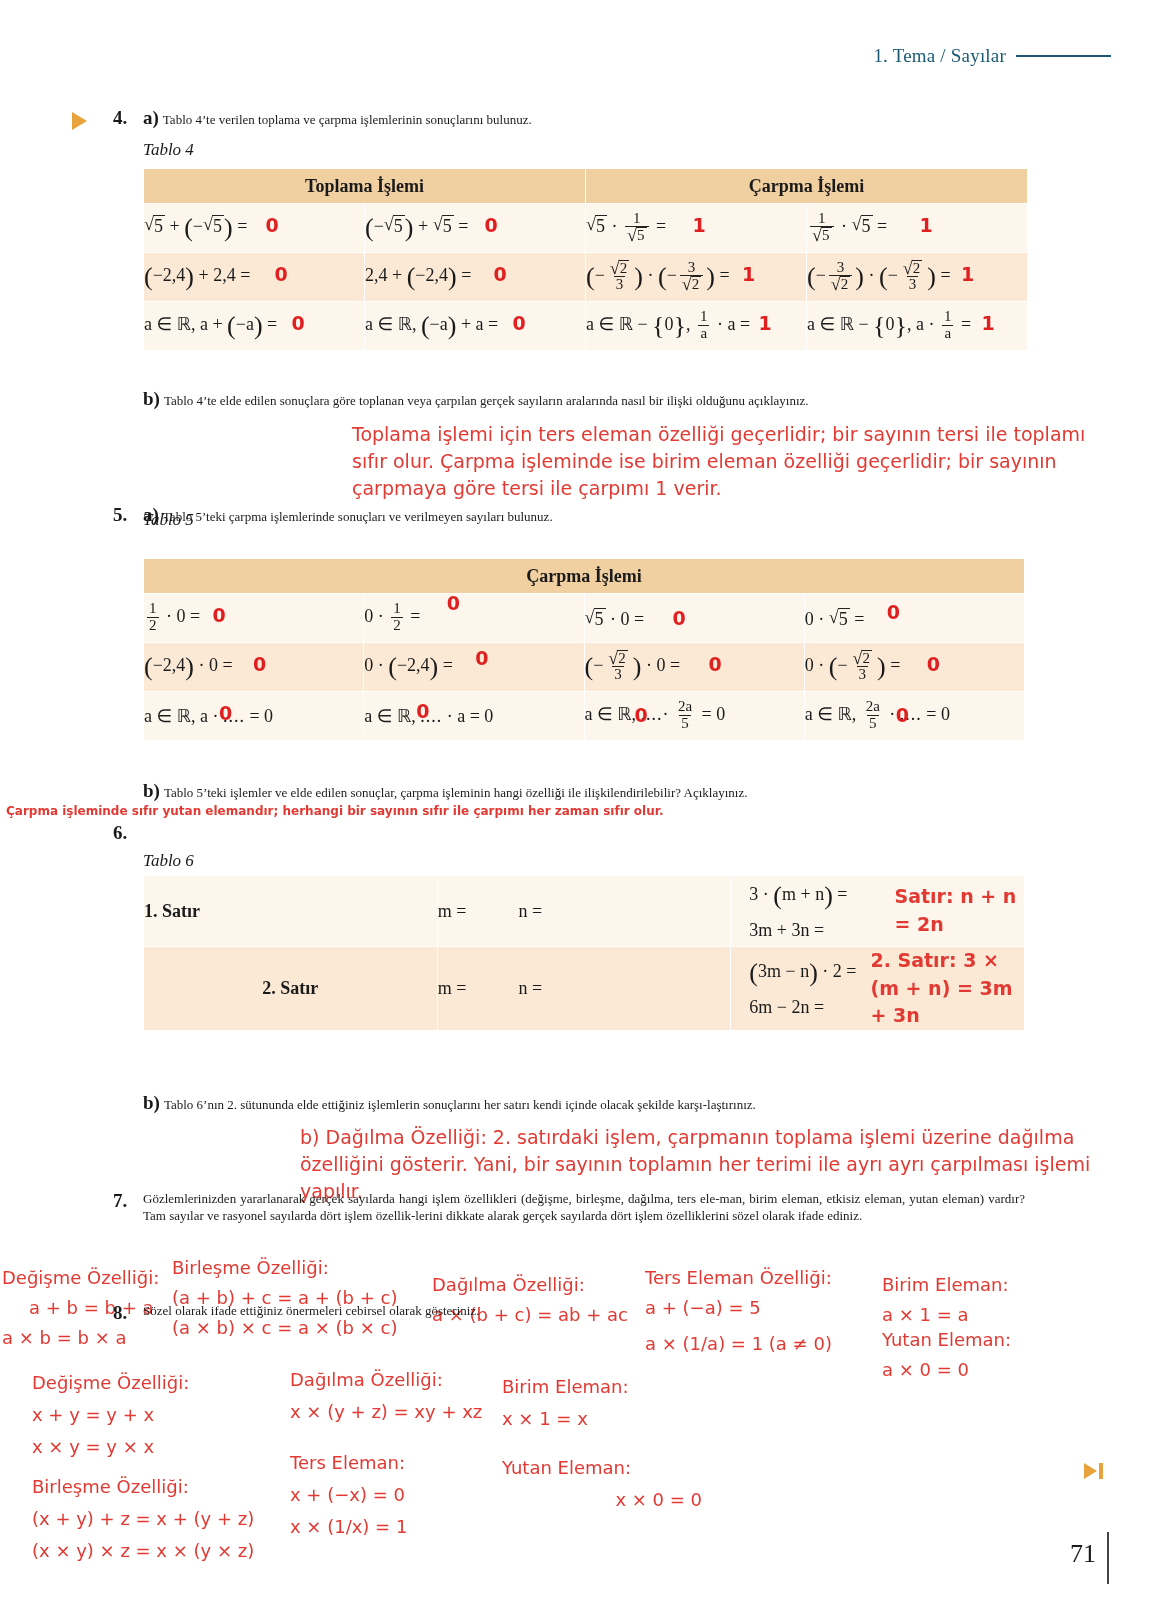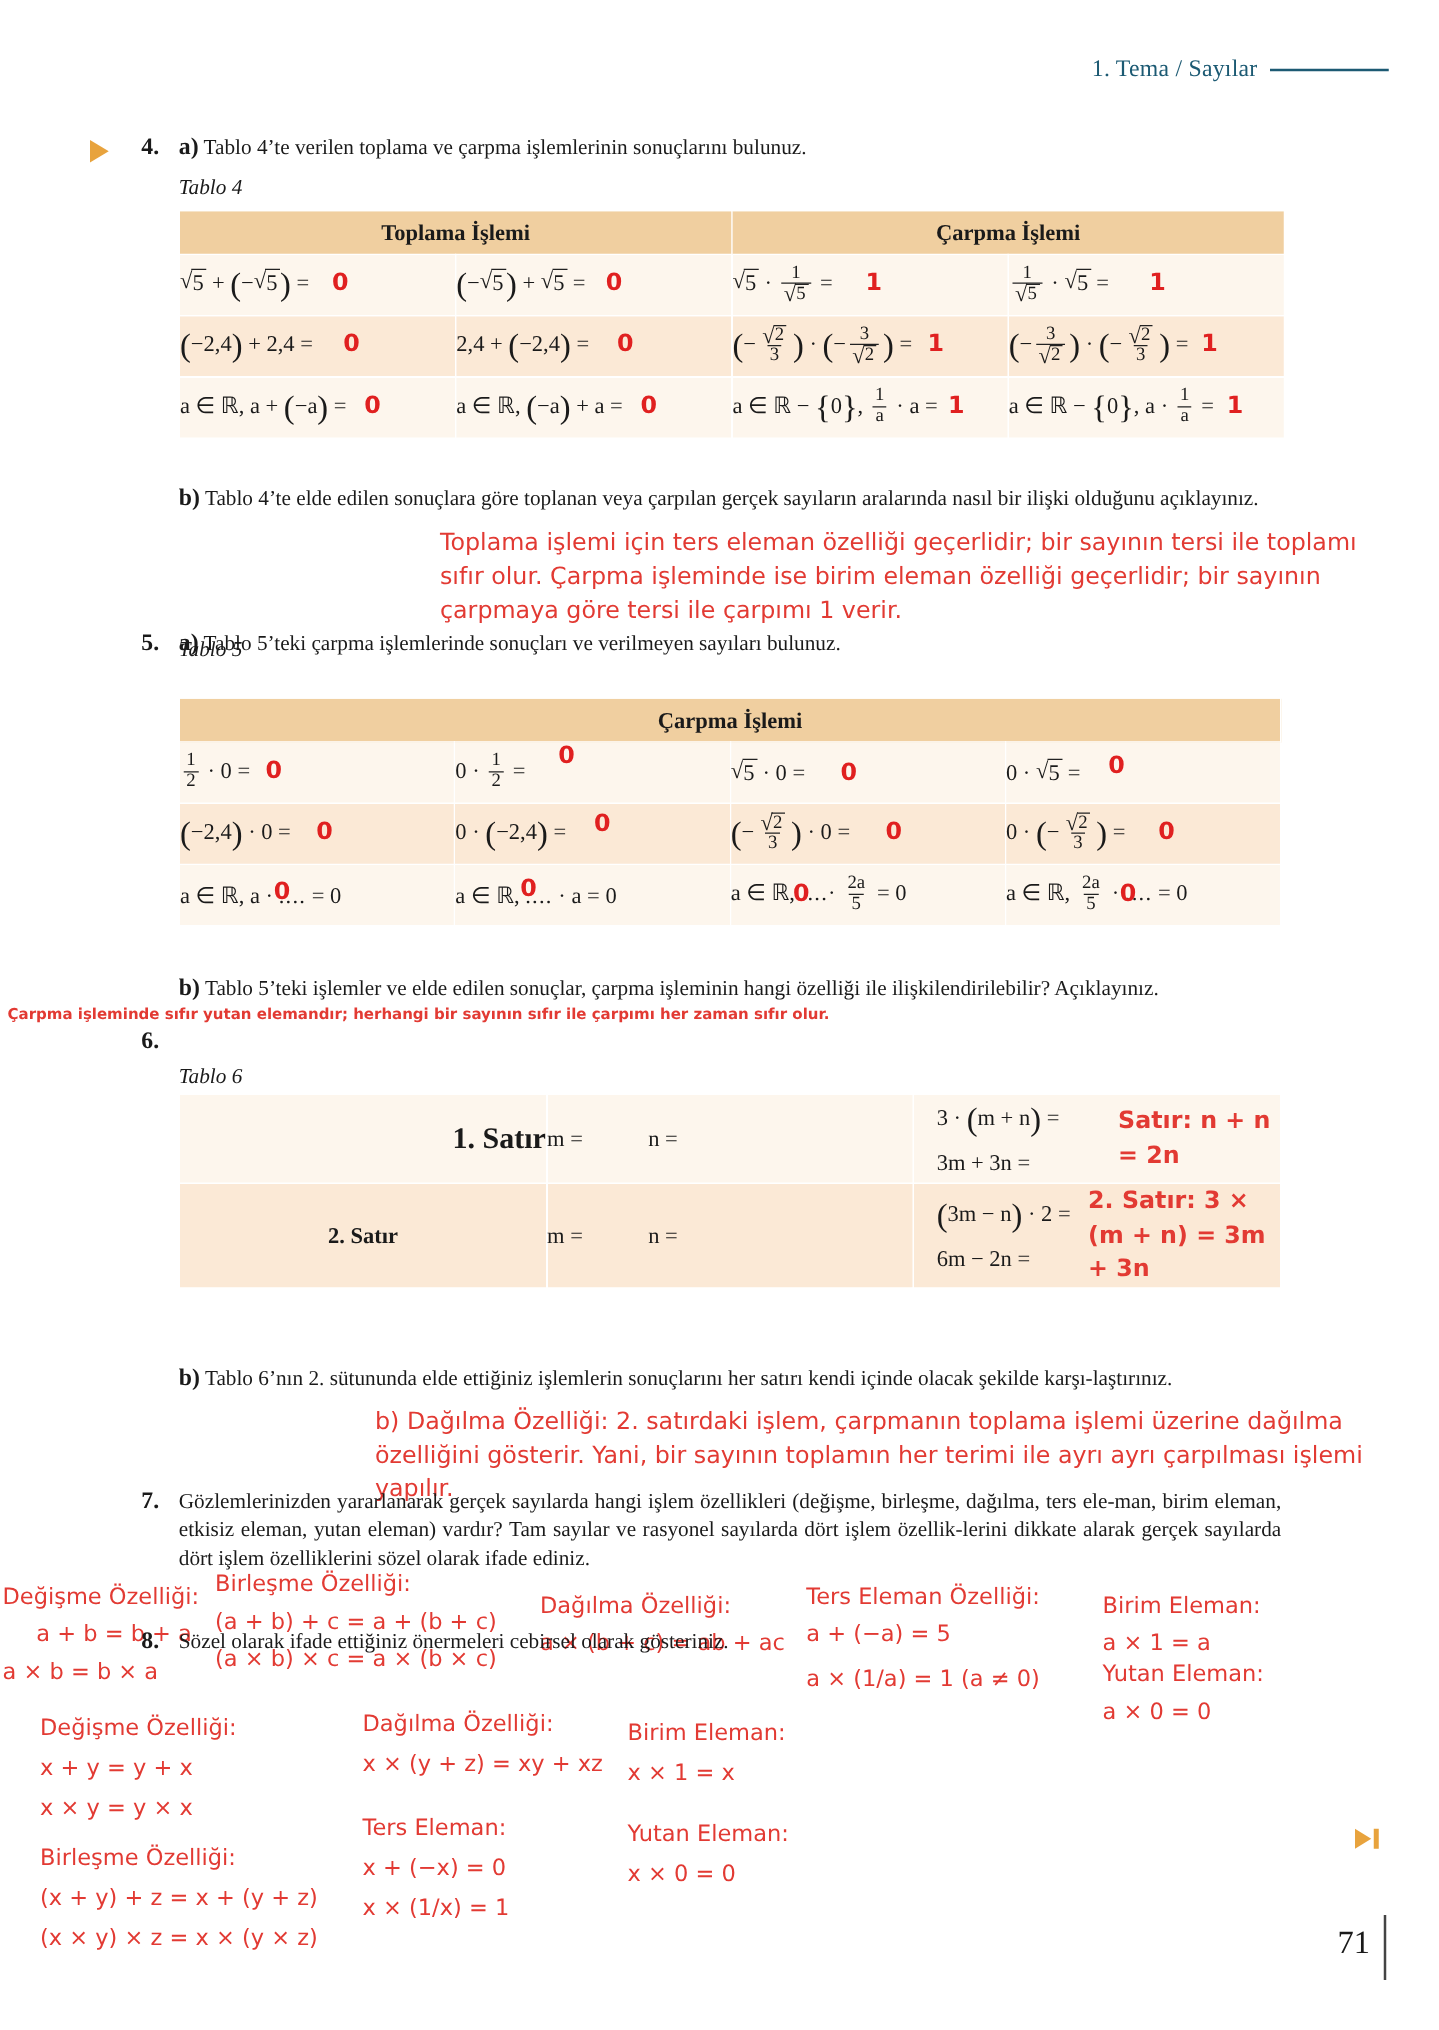--- a/index.html
+++ b/index.html
@@ -14,21 +14,21 @@
   .page{position:relative;width:1151px;height:1624px;}
 
   
   .hdr{position:absolute;top:45px;right:40px;display:flex;align-items:center;gap:10px;}
   .hdr-txt{font-size:19px;color:#1c5a73;letter-spacing:.2px;}
   .hdr-rule{width:95px;height:2px;background:#1c5a73;}
 
   
   .abs{position:absolute;}
   .qnum{font-weight:bold;font-size:19px;}
-  .body-txt{font-size:17px;line-height:1.34;text-align:justify;}
+  .body-txt{font-size:13px;line-height:1.34;text-align:justify;}
   .ital{font-style:italic;font-size:17px;text-align:center;}
   .bold{font-weight:bold;}
   .tri{
     width:0;height:0;border-left:15px solid #e8a33d;
     border-top:9px solid transparent;border-bottom:9px solid transparent;
   }
 
   
   table.tbl{border-collapse:collapse;table-layout:fixed;}
   table.tbl td,table.tbl th{
@@ -219,21 +219,21 @@
     <span class="body-txt">Tablo 5’teki işlemler ve elde edilen sonuçlar, çarpma işleminin hangi özelliği ile ilişkilendirilebilir? Açıklayınız.</span>
   </div>
   <div class="abs pen-note" style="left:6px;top:803px;width:1100px;font-size:12px;font-weight:bold;">Çarpma işleminde sıfır yutan elemandır; herhangi bir sayının sıfır ile çarpımı her zaman sıfır olur.</div>
 
   <div class="abs qnum" style="left:113px;top:822px;">6.</div>
   <div class="abs ital" style="left:143px;top:851px;">Tablo 6</div>
 
   <table class="tbl abs" style="left:143px;top:875px;width:882px;">
     <tbody>
     <tr class="r-odd">
-      <td class="cell bold" style="text-align:right;font-size:24px;height:70px;">1. Satır</td>
+      <td class="cell bold" style="text-align:left;font-size:18px;height:70px;">1. Satır</td>
       <td class="cell" style="height:70px;">
         <span class="m">m =</span>
         <span class="m" style="margin-left:48px;">n =</span>
       </td>
       <td class="cell" style="height:70px;padding-left:18px;">
         <div style="display:flex;align-items:center;">
           <div style="width:180px;">
             <div class="m" style="margin-bottom:9px;">3 · <span class="big">(</span>m + n<span class="big">)</span> =</div>
             <div class="m">3m + 3n =</div>
           </div>
@@ -318,21 +318,21 @@
     <div>Ters Eleman:</div>
     <div style="margin-top:6px;">x + (−x) = 0</div>
     <div style="margin-top:6px;">x × (1/x) = 1</div>
   </div>
   <div class="abs pen-sm" style="left:502px;top:1374px;width:200px;">
     <div>Birim Eleman:</div>
     <div style="margin-top:6px;">x × 1 = x</div>
   </div>
   <div class="abs pen-sm" style="left:502px;top:1455px;width:200px;">
     <div>Yutan Eleman:</div>
-    <div style="margin-top:6px;">x × 0 = 0</div>
+    <div style="margin-top:6px;text-align:right;">x × 0 = 0</div>
   </div>
 
   <div class="nav-tri">
     <span class="t"></span>
       <span class="b"></span>
   </div>
   <div class="pg-no">71</div>
   <div class="pg-bar"></div>
 
 </div>

